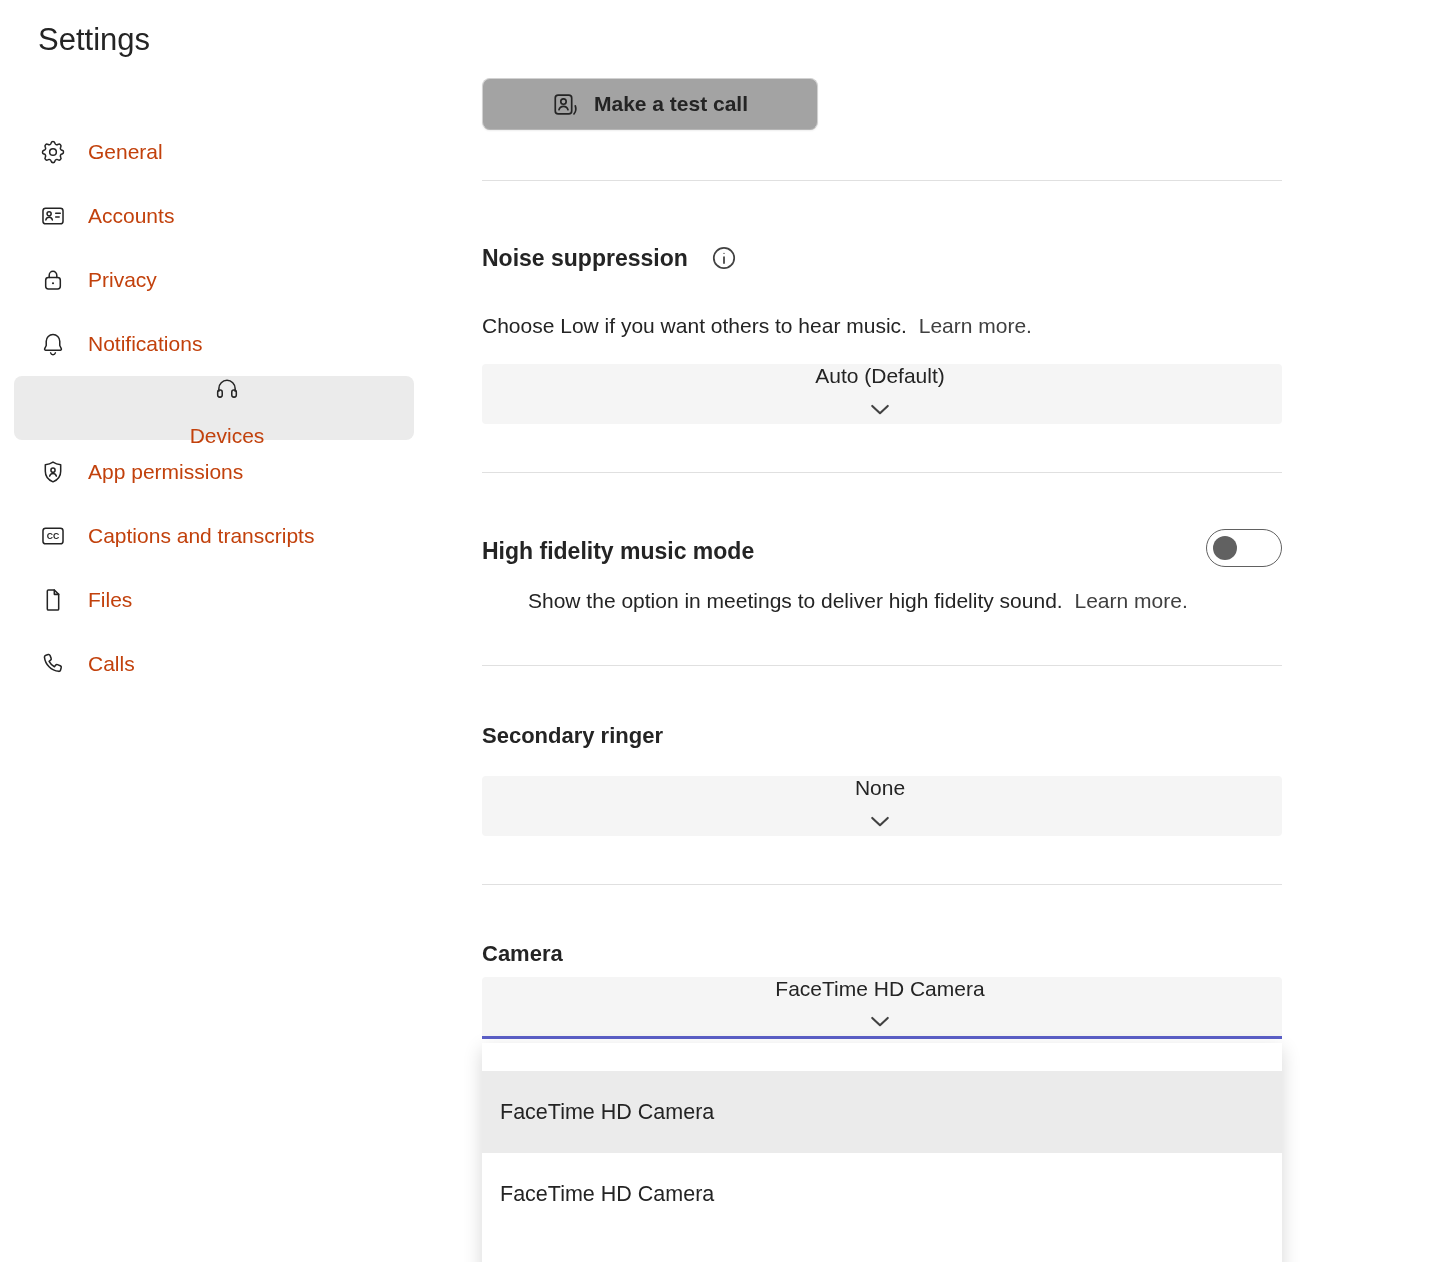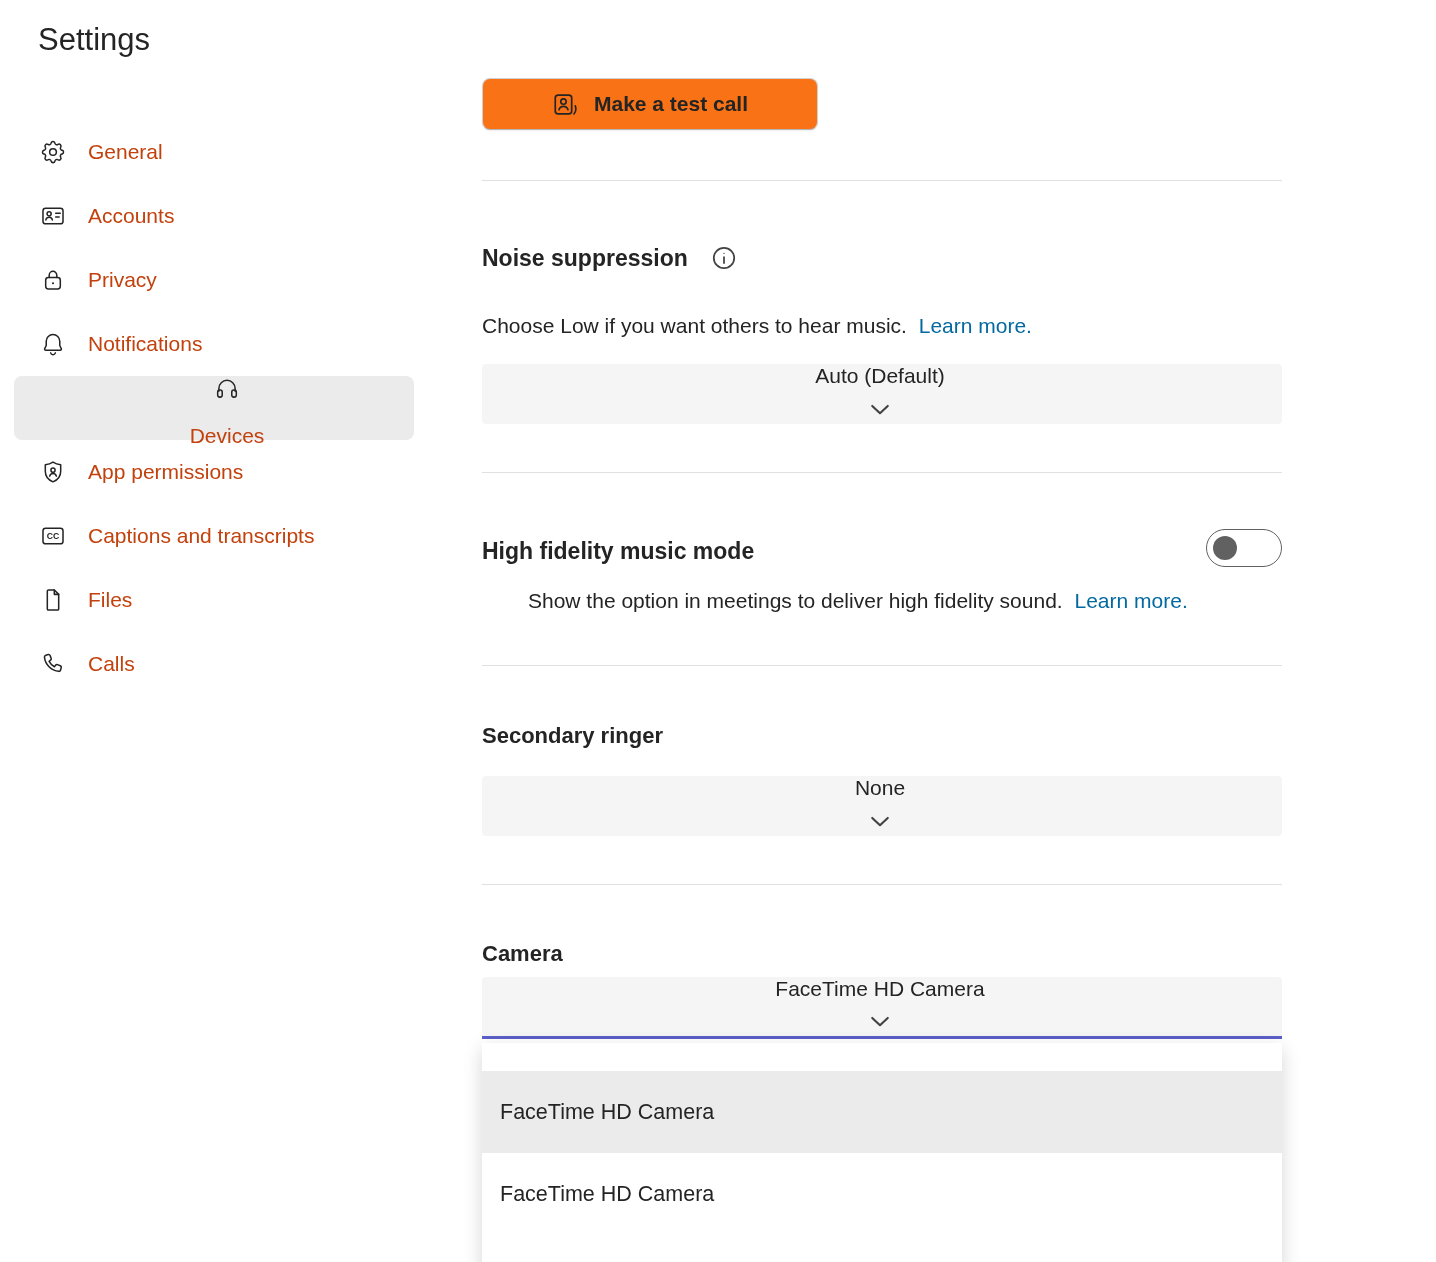--- a/index.html
+++ b/index.html
@@ -32,21 +32,21 @@
     stroke:#242424; fill:none;
     stroke-width:1.4; stroke-linecap:round; stroke-linejoin:round;
   }
 
   
   .main { position:absolute; left:482px; top:0; width:800px; height:1262px; }
 
   .test-call-btn {
     position:absolute; left:0; top:78px; width:336px; height:52px;
     display:flex; align-items:center; justify-content:center; gap:15px;
-    background:#f97316;
+    background:#a3a3a3;
     border:1px solid #d1d1d1; border-bottom-color:#b5b5b5;
     border-radius:8px;
     font-family:"Liberation Sans", sans-serif;
     font-size:21px; font-weight:700; color:#242424;
     box-shadow:0 1px 2px rgba(0,0,0,.07);
     cursor:pointer;
   }
   .test-call-btn svg {
     width:27px; height:27px; stroke:#242424; fill:none;
     stroke-width:1.5; stroke-linecap:round; stroke-linejoin:round;
@@ -62,21 +62,21 @@
   .title-hifi { position:absolute; left:0; top:538px; }
   .title-ringer { position:absolute; left:0; top:723px; }
   .title-camera { position:absolute; left:0; top:941px; }
 
   .info-btn { display:flex; cursor:pointer; background:none; border:none; padding:0; }
   .info-btn svg { width:28px; height:28px; stroke:#424242; fill:none; stroke-width:1.5; stroke-linecap:round; }
 
   .desc { position:absolute; left:0; font-size:21px; color:#242424; }
   .desc-noise { top:314px; }
   .desc-hifi { top:589px;margin-left:46px; }
-  .link { color:#0369a1; text-decoration:none; cursor:pointer; margin-left:6px; }
+  .link { color:#404040; text-decoration:none; cursor:pointer; margin-left:6px; }
 
   .select {
     position:absolute; left:0; width:800px; height:60px;
     background:#f5f5f5; border-radius:4px;
     display:flex; align-items:center; justify-content:space-between;
     padding:0 22px 0 18px;
     font-size:21px; color:#242424; cursor:pointer;flex-direction:column;
   }
   .sel-noise { top:364px; }
   .sel-ringer { top:776px; }

